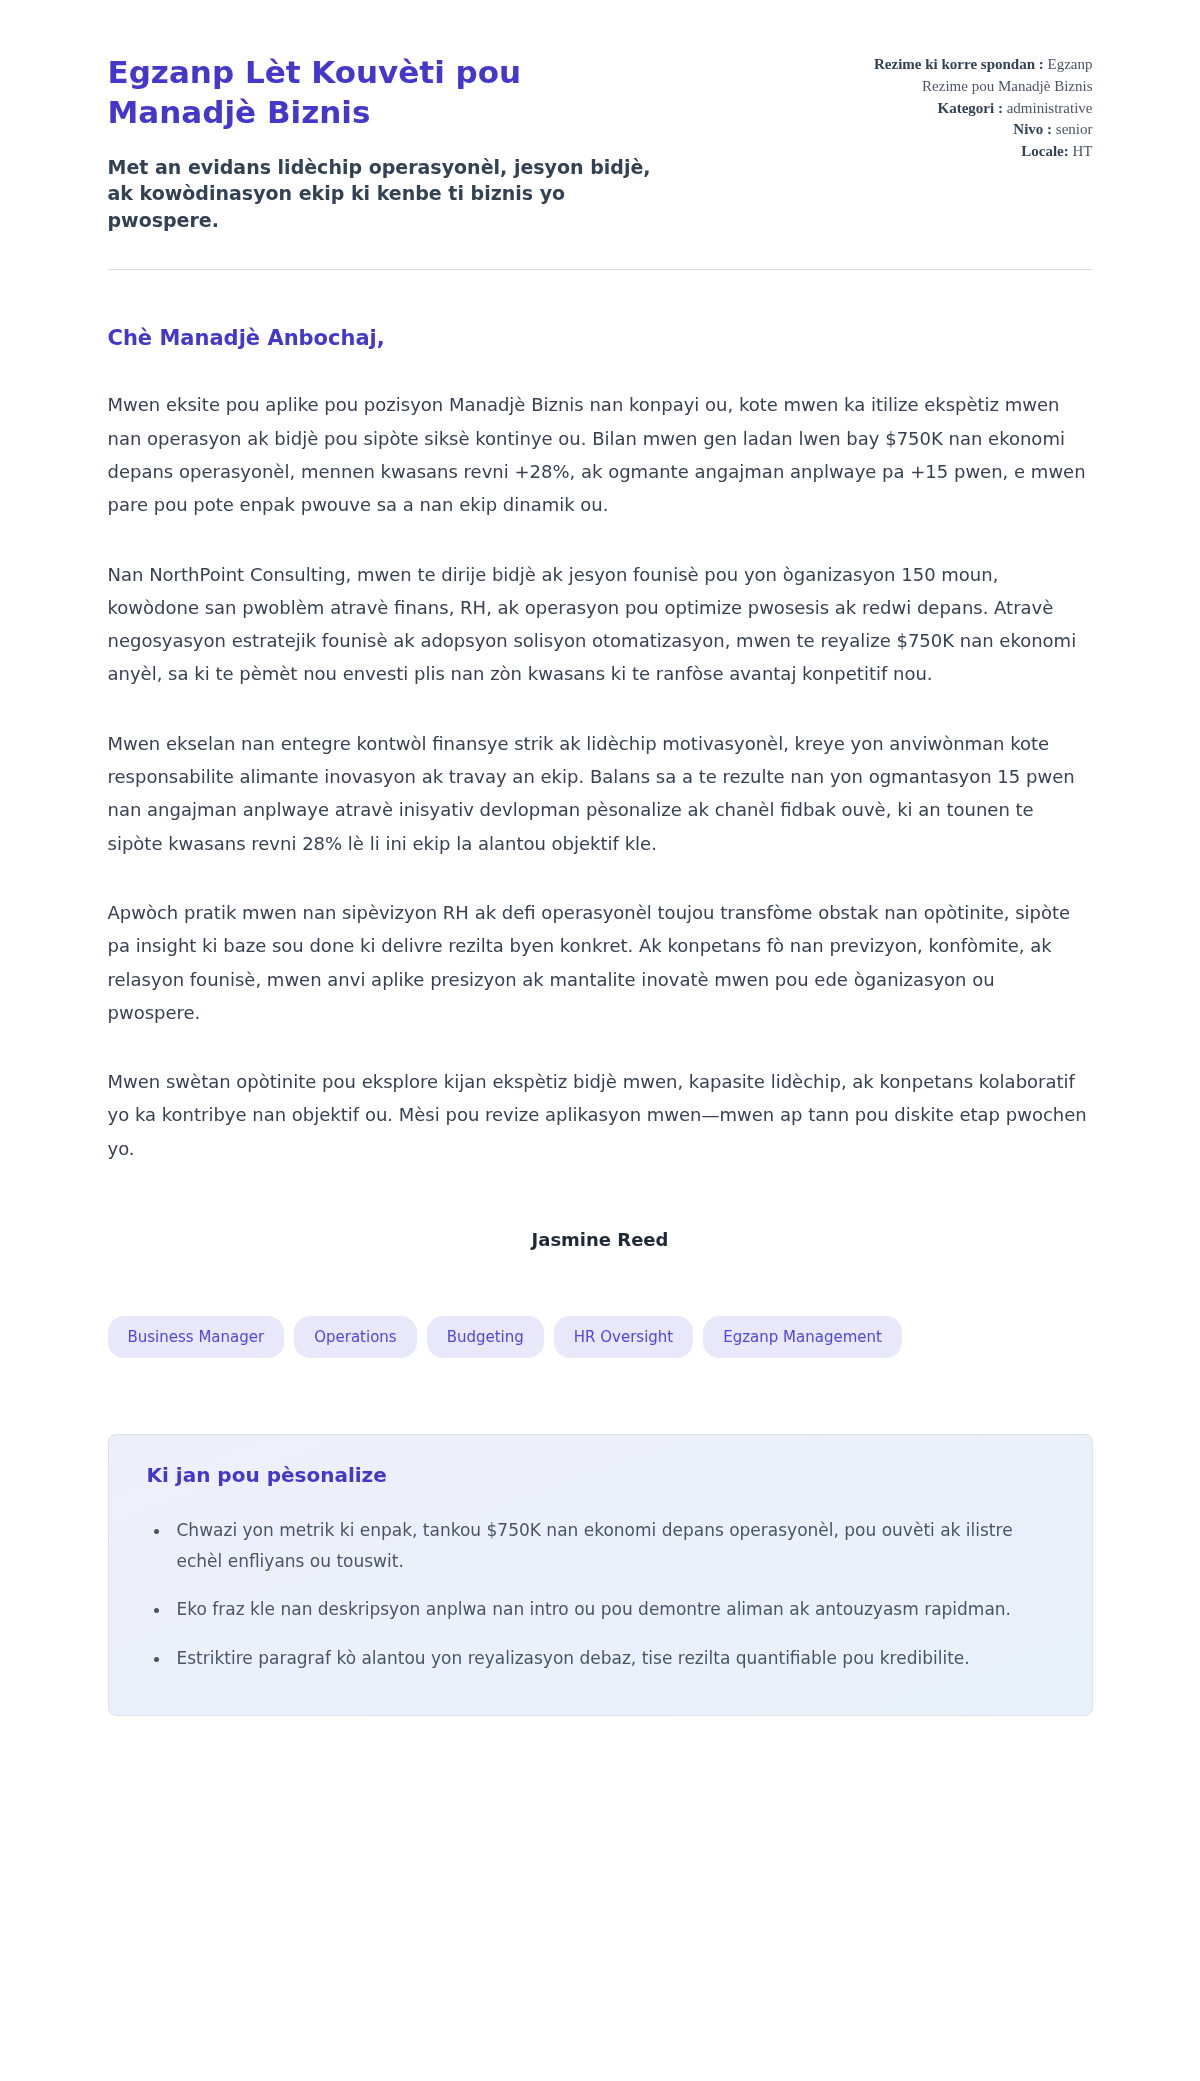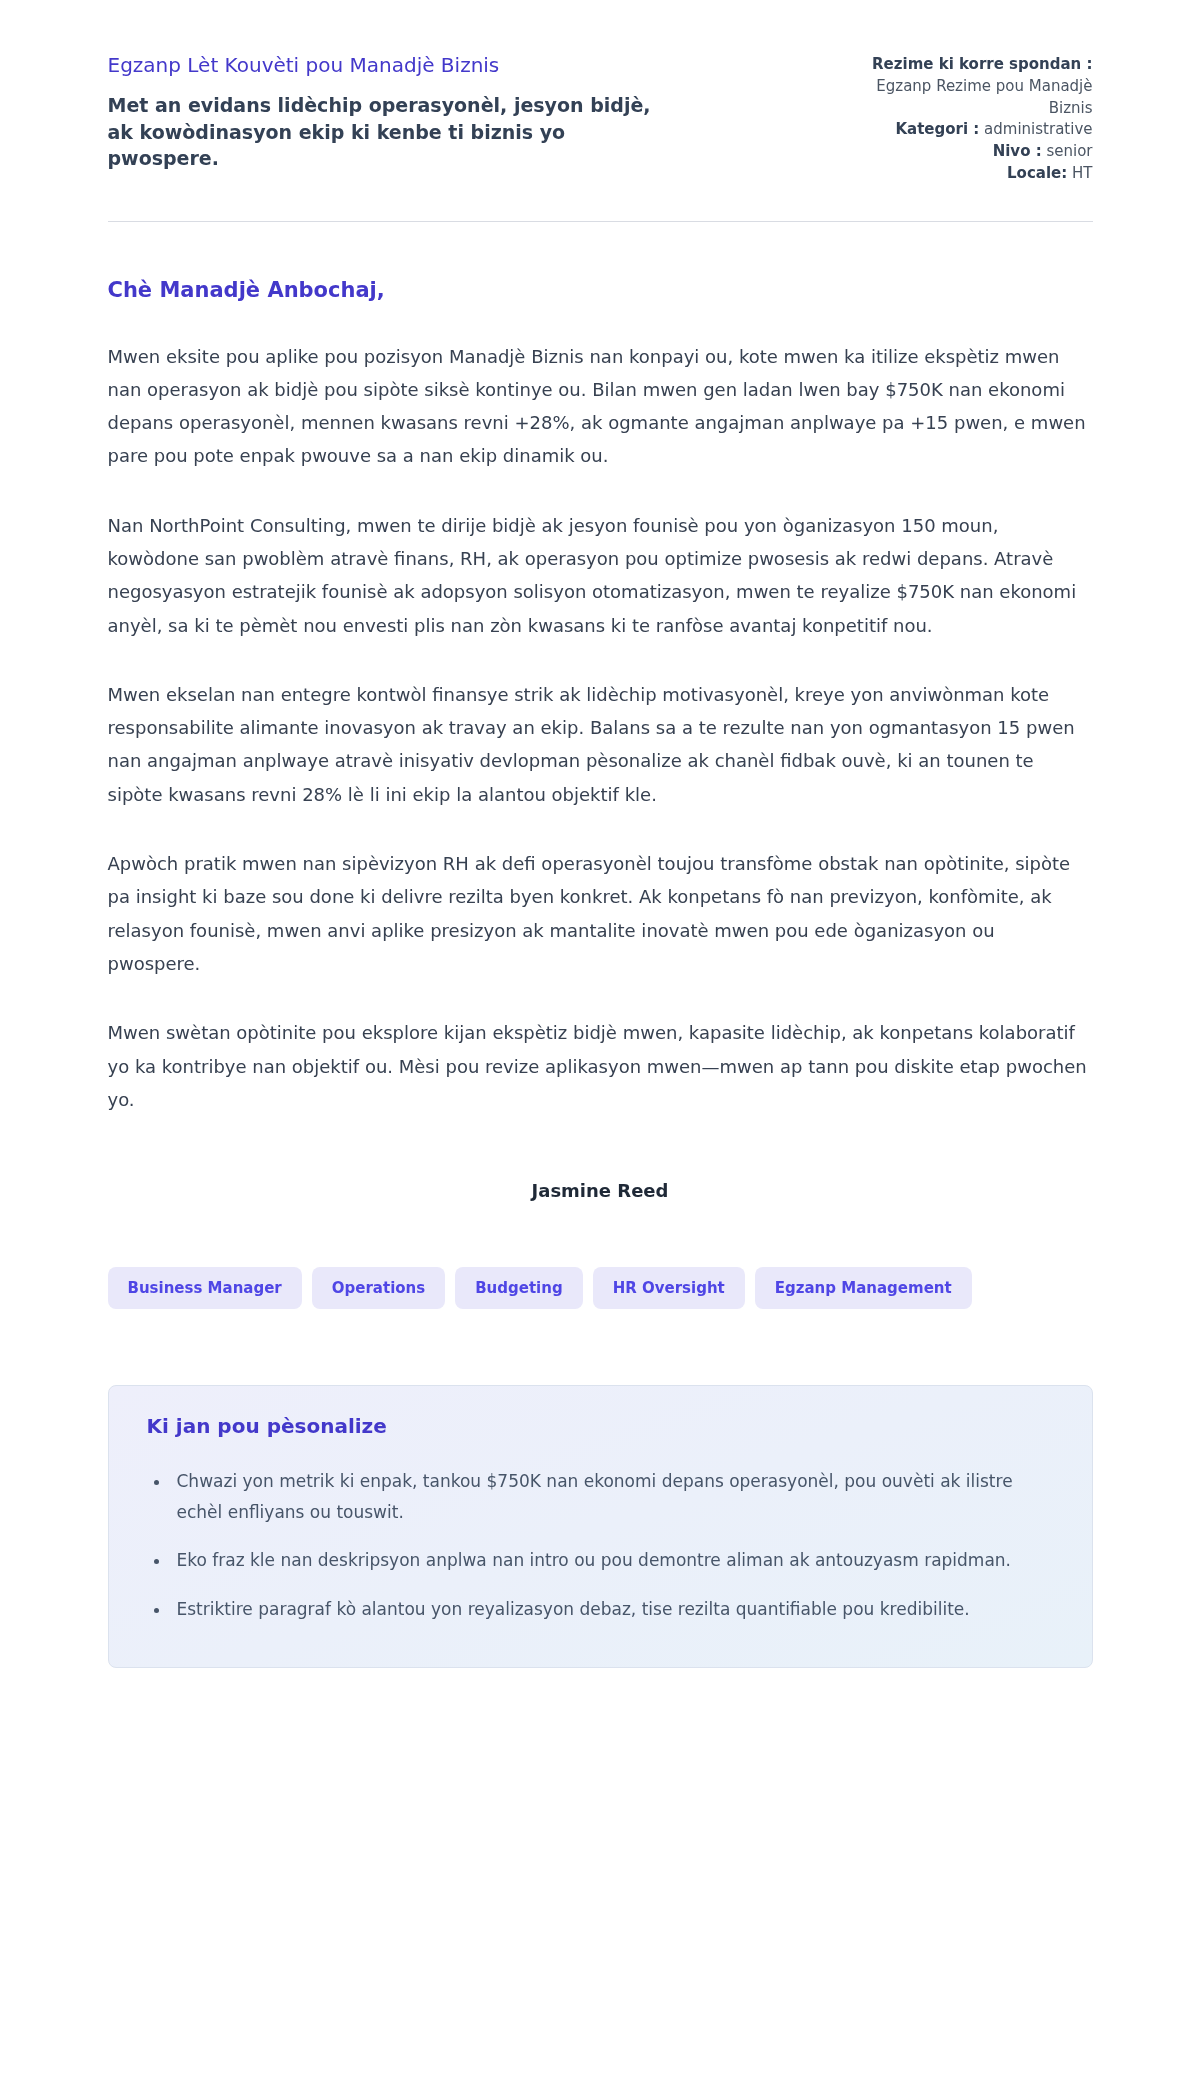--- a/index.html
+++ b/index.html
@@ -27,41 +27,42 @@
   }
   .header{
     display:flex;
     justify-content:space-between;
     align-items:flex-start;
     gap:40px;
   }
   .header-left{width:580px;}
   h1{
     color:var(--accent);
-    font-size:20px;
+    font-size:31px;
     line-height:1.3;
-    font-weight:normal;
+    font-weight:bold;
     max-width:480px;
-    margin-bottom:14px;
+    margin-bottom:21px;
     letter-spacing:0;
   }
   .subtitle{
     font-size:19px;
     font-weight:bold;
     color:var(--dark);
     line-height:1.4;
     max-width:570px;
   }
   .meta{
     width:250px;
     text-align:right;
     font-size:15px;
     line-height:1.45;
     color:var(--muted);
     padding-top:2px;
+    font-family:Liberation Serif, serif;
   }
   .meta .b{font-weight:bold;color:var(--dark);}
   hr.divider{
     border:none;
     border-top:1px solid var(--divider);
     margin-top:36px;
   }
   .letter{margin-top:56px;}
   .salutation{
     color:var(--accent);
@@ -93,23 +94,22 @@
     display:flex;
     flex-wrap:wrap;
     gap:10px;
   }
   .tag{
     display:inline-block;
     background:var(--chip-bg);
     color:var(--chip-text);
     font-size:15px;
     padding:12px 20px;
-    border-radius:8px;
+    border-radius:16px;
     line-height:1.2;
-    font-weight:bold;
   }
   .tips{
     margin-top:76px;
     background:linear-gradient(160deg,#eeeffb 0%,#e8f1f9 100%);
     border:1px solid var(--tip-border);
     border-radius:8px;
     padding:28px 38px 42px 38px;
   }
   .tips h2{
     color:var(--accent);

